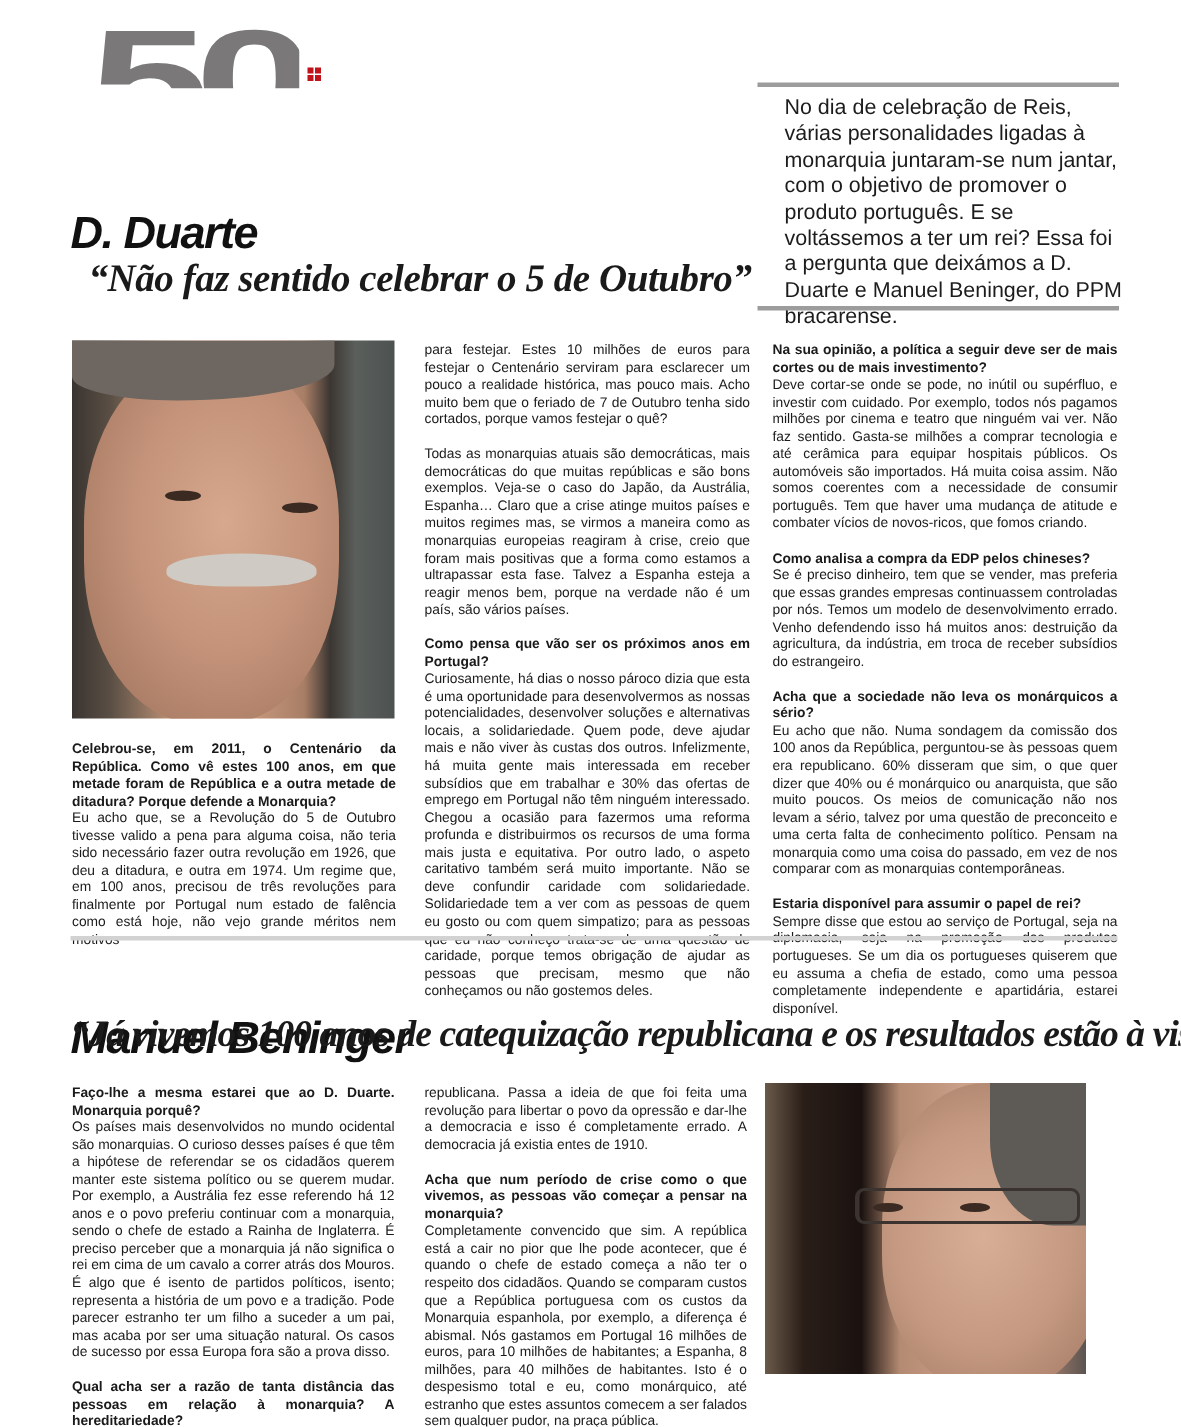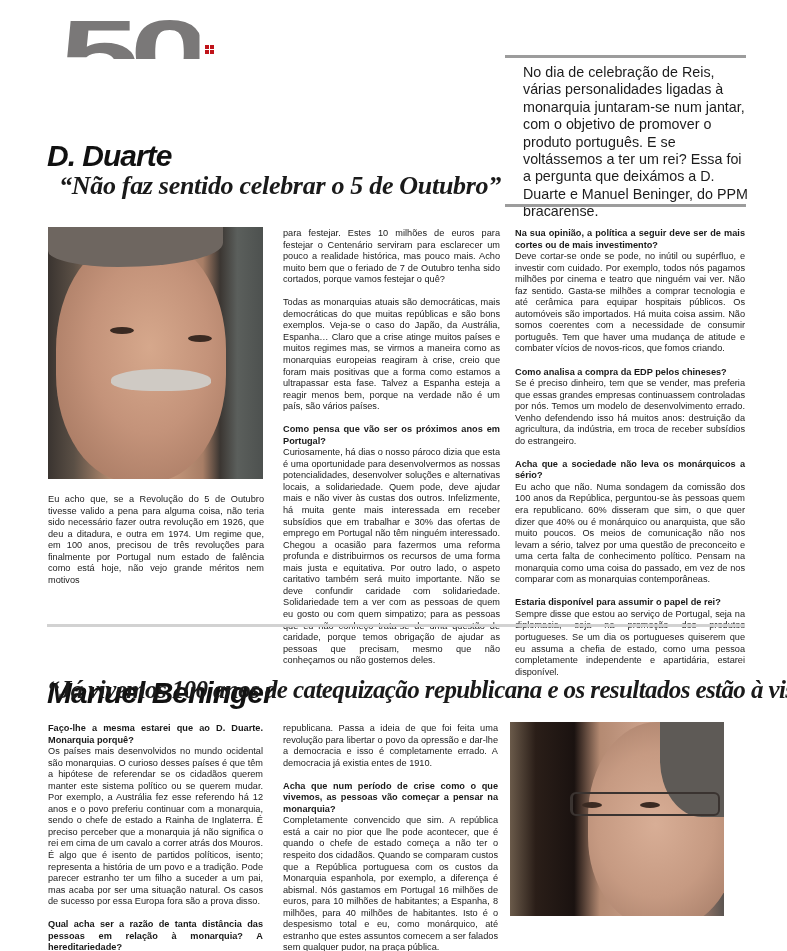--- a/index.html
+++ b/index.html
@@ -105,20 +105,21 @@
 
 <div class="photo duarte" aria-label="portrait-d-duarte">
   <div class="face"></div>
   <div class="hair"></div>
   <div class="eye" style="left:62px;top:100px"></div>
   <div class="eye" style="left:140px;top:108px"></div>
   <div class="mustache"></div>
 </div>
 
 <div class="col d1">
+  <span class="q">Celebrou-se, em 2011, o Centenário da República. Como vê estes 100 anos, em que metade foram de República e a outra metade de ditadura? Porque defende a Monarquia?</span>
   <span class="a">Eu acho que, se a Revolução do 5 de Outubro tivesse valido a pena para alguma coisa, não teria sido necessário fazer outra revolução em 1926, que deu a ditadura, e outra em 1974. Um regime que, em 100 anos, precisou de três revoluções para finalmente por Portugal num estado de falência como está hoje, não vejo grande méritos nem motivos</span>
 </div>
 
 <div class="col d2">
   <span class="a">para festejar. Estes 10 milhões de euros para festejar o Centenário serviram para esclarecer um pouco a realidade histórica, mas pouco mais. Acho muito bem que o feriado de 7 de Outubro tenha sido cortados, porque vamos festejar o quê?</span>
   <span class="gap"></span>
   <span class="a">Todas as monarquias atuais são democráticas, mais democráticas do que muitas repúblicas e são bons exemplos. Veja-se o caso do Japão, da Austrália, Espanha… Claro que a crise atinge muitos países e muitos regimes mas, se virmos a maneira como as monarquias europeias reagiram à crise, creio que foram mais positivas que a forma como estamos a ultrapassar esta fase. Talvez a Espanha esteja a reagir menos bem, porque na verdade não é um país, são vários países.</span>
   <span class="gap"></span>
   <span class="q">Como pensa que vão ser os próximos anos em Portugal?</span>
   <span class="a">Curiosamente, há dias o nosso pároco dizia que esta é uma oportunidade para desenvolvermos as nossas potencialidades, desenvolver soluções e alternativas locais, a solidariedade. Quem pode, deve ajudar mais e não viver às custas dos outros. Infelizmente, há muita gente mais interessada em receber subsídios que em trabalhar e 30% das ofertas de emprego em Portugal não têm ninguém interessado. Chegou a ocasião para fazermos uma reforma profunda e distribuirmos os recursos de uma forma mais justa e equitativa. Por outro lado, o aspeto caritativo também será muito importante. Não se deve confundir caridade com solidariedade. Solidariedade tem a ver com as pessoas de quem eu gosto ou com quem simpatizo; para as pessoas que eu não conheço trata-se de uma questão de caridade, porque temos obrigação de ajudar as pessoas que precisam, mesmo que não conheçamos ou não gostemos deles.</span>

